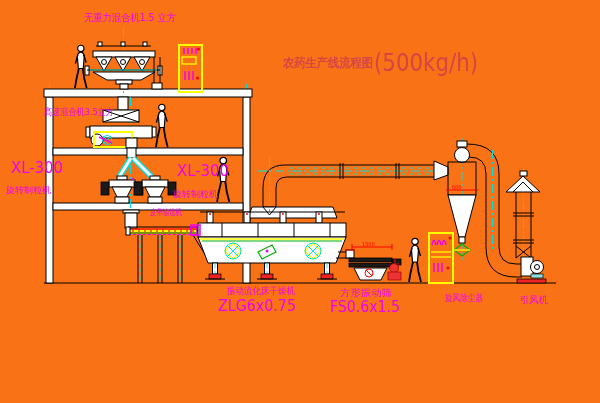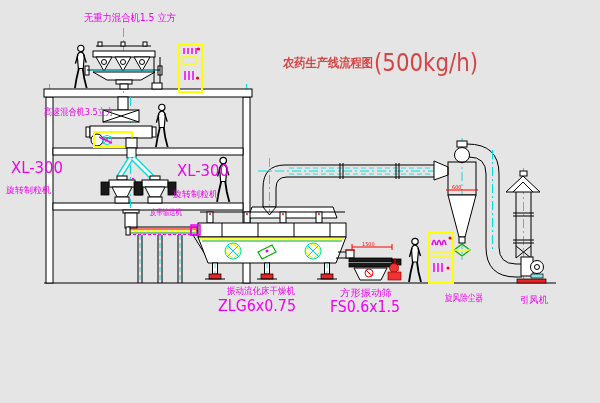--- a/index.html
+++ b/index.html
@@ -1,16 +1,16 @@
 <!DOCTYPE html>
 <html><head>
 <meta charset="utf-8">
 <style>
   html,body{margin:0;padding:0;background:#ffffff;}
-  .canvas{position:relative;width:600px;height:403px;background:#e5e5e5;overflow:hidden;
+  .canvas{position:relative;width:600px;height:403px;background:#f97316;overflow:hidden;
           font-family:"DejaVu Sans",sans-serif;}
   svg{position:absolute;left:0;top:0;}
   text{font-family:"DejaVu Sans",sans-serif;}
   .mag{fill:#f000f0;}
   .lbl-s{font-size:9.5px;}
   .lbl-xs{font-size:8.5px;}
   .lbl-model{font-size:15px;}
   .lbl-xl{font-size:16px;}
   .title-cn{font-size:12.5px;fill:#d64545;font-weight:bold;}
   .title-cap{font-size:24px;fill:#d64545;}

